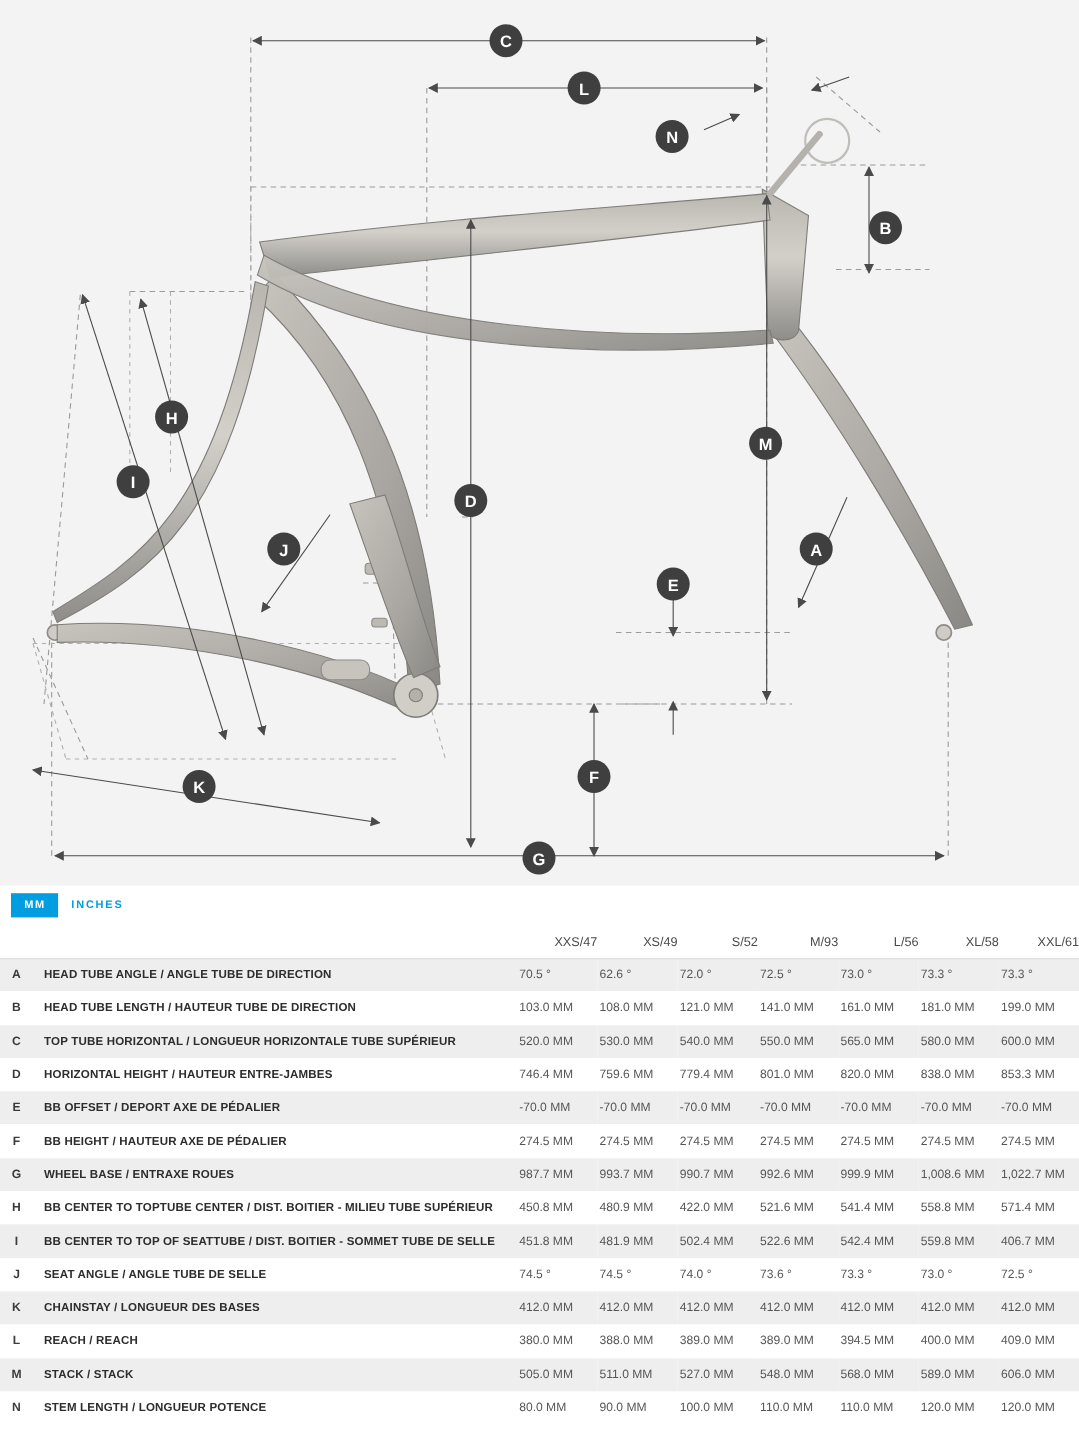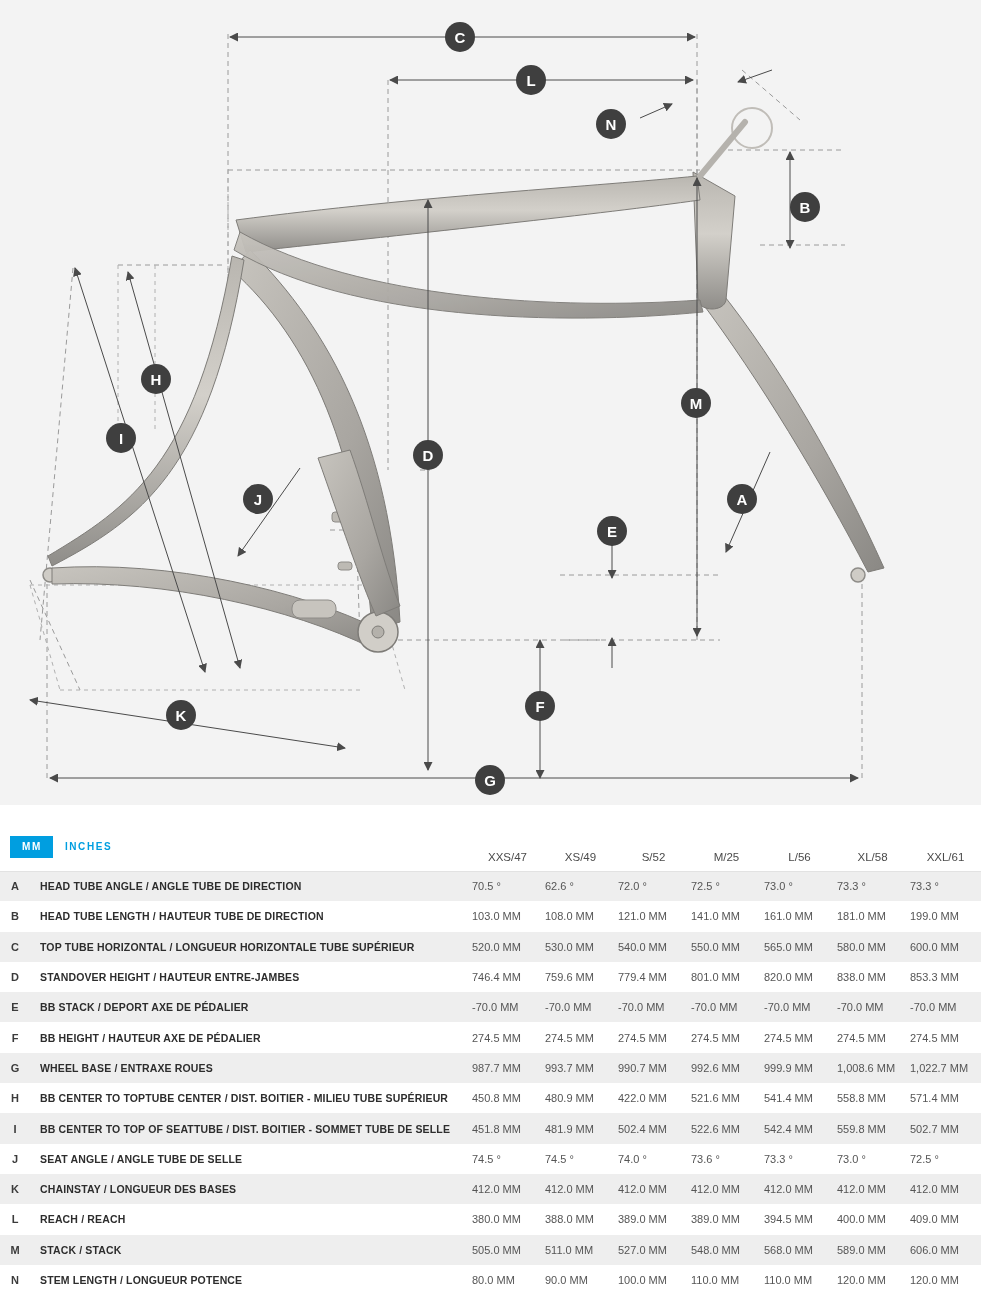--- a/index.html
+++ b/index.html
@@ -27,21 +27,20 @@
   }
   .diagram svg { position: absolute; top: 0; left: 0; }
 
   
   .unit-toggle {
     position: absolute;
     left: 10px;
     top: 812px;
     display: flex;
     height: 22px;
-    margin-top: 24px;
   }
   .unit-btn {
     font-size: 10px;
     letter-spacing: 1.6px;
     font-weight: bold;
     padding: 5px 11px 5px 12px;
     line-height: 12px;
     cursor: pointer;
     user-select: none;
   }
@@ -60,21 +59,21 @@
   }
   .geo-table th, .geo-table td {
     padding: 0;
     vertical-align: middle;
   }
   .geo-table thead th {
     height: 28px;
     font-weight: normal;
     font-size: 11.5px;
     color: #4a4a4a;
-    text-align: center;
+    text-align: right;
     border-bottom: 1px solid #e2e2e2;
   }
   .col-letter { width: 30px; text-align: center !important; }
   .col-name   { width: 440px; }
   .col-size   { width: 73px; }
 
   .geo-table tbody tr { height: 30.3px; }
   .geo-table tbody tr.alt { background: #eeeeee; }
   .geo-table tbody tr.plain { background: #ffffff; }
 
@@ -293,21 +292,21 @@
   </div>
 
   <table class="geo-table">
     <thead>
       <tr>
         <th class="col-letter"></th>
         <th class="col-name"></th>
         <th class="col-size hdr-size">XXS/47</th>
         <th class="col-size hdr-size">XS/49</th>
         <th class="col-size hdr-size">S/52</th>
-        <th class="col-size hdr-size">M/25</th>
+        <th class="col-size hdr-size">M/93</th>
         <th class="col-size hdr-size">L/56</th>
         <th class="col-size hdr-size">XL/58</th>
         <th class="col-size hdr-size">XXL/61</th>
       </tr>
     </thead>
     <tbody>
 
       <tr class="alt">
         <td class="cell-letter">A</td>
         <td class="cell-name">HEAD TUBE ANGLE / ANGLE TUBE DE DIRECTION</td>
@@ -339,33 +338,33 @@
         <td class="cell-val">530.0 MM</td>
         <td class="cell-val">540.0 MM</td>
         <td class="cell-val">550.0 MM</td>
         <td class="cell-val">565.0 MM</td>
         <td class="cell-val">580.0 MM</td>
         <td class="cell-val">600.0 MM</td>
       </tr>
 
       <tr class="plain">
         <td class="cell-letter">D</td>
-        <td class="cell-name">STANDOVER HEIGHT / HAUTEUR ENTRE-JAMBES</td>
+        <td class="cell-name">HORIZONTAL HEIGHT / HAUTEUR ENTRE-JAMBES</td>
         <td class="cell-val">746.4 MM</td>
         <td class="cell-val">759.6 MM</td>
         <td class="cell-val">779.4 MM</td>
         <td class="cell-val">801.0 MM</td>
         <td class="cell-val">820.0 MM</td>
         <td class="cell-val">838.0 MM</td>
         <td class="cell-val">853.3 MM</td>
       </tr>
 
       <tr class="alt">
         <td class="cell-letter">E</td>
-        <td class="cell-name">BB STACK / DEPORT AXE DE PÉDALIER</td>
+        <td class="cell-name">BB OFFSET / DEPORT AXE DE PÉDALIER</td>
         <td class="cell-val">-70.0 MM</td>
         <td class="cell-val">-70.0 MM</td>
         <td class="cell-val">-70.0 MM</td>
         <td class="cell-val">-70.0 MM</td>
         <td class="cell-val">-70.0 MM</td>
         <td class="cell-val">-70.0 MM</td>
         <td class="cell-val">-70.0 MM</td>
       </tr>
 
       <tr class="plain">
@@ -406,21 +405,21 @@
 
       <tr class="alt">
         <td class="cell-letter">I</td>
         <td class="cell-name">BB CENTER TO TOP OF SEATTUBE / DIST. BOITIER - SOMMET TUBE DE SELLE</td>
         <td class="cell-val">451.8 MM</td>
         <td class="cell-val">481.9 MM</td>
         <td class="cell-val">502.4 MM</td>
         <td class="cell-val">522.6 MM</td>
         <td class="cell-val">542.4 MM</td>
         <td class="cell-val">559.8 MM</td>
-        <td class="cell-val">502.7 MM</td>
+        <td class="cell-val">406.7 MM</td>
       </tr>
 
       <tr class="plain">
         <td class="cell-letter">J</td>
         <td class="cell-name">SEAT ANGLE / ANGLE TUBE DE SELLE</td>
         <td class="cell-val">74.5 °</td>
         <td class="cell-val">74.5 °</td>
         <td class="cell-val">74.0 °</td>
         <td class="cell-val">73.6 °</td>
         <td class="cell-val">73.3 °</td>

